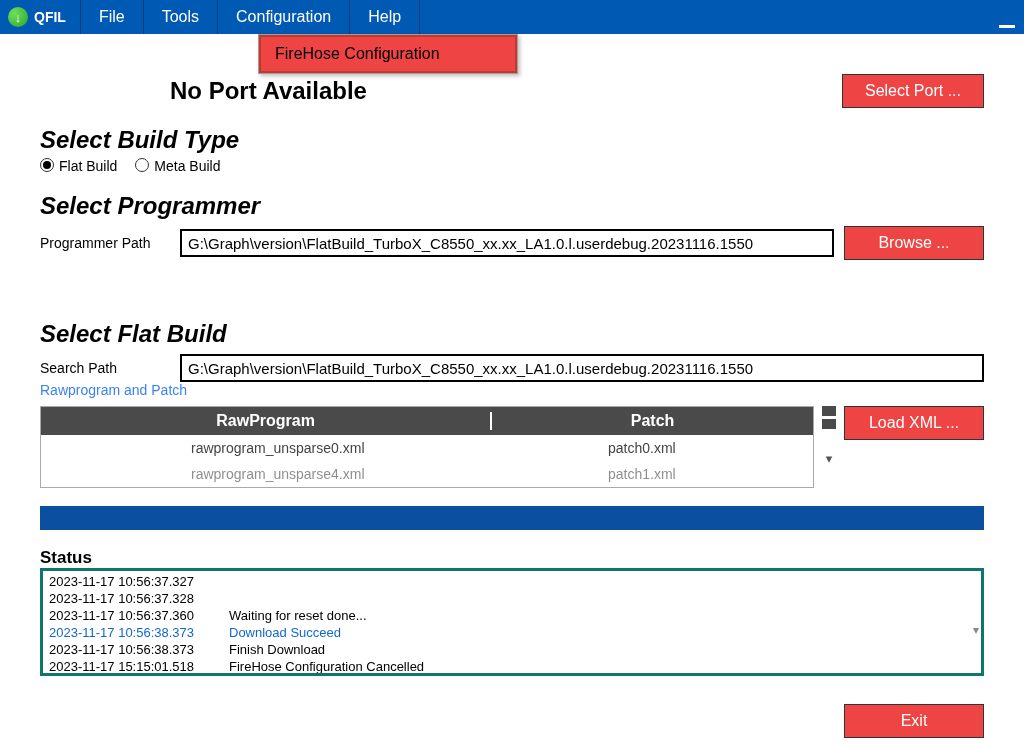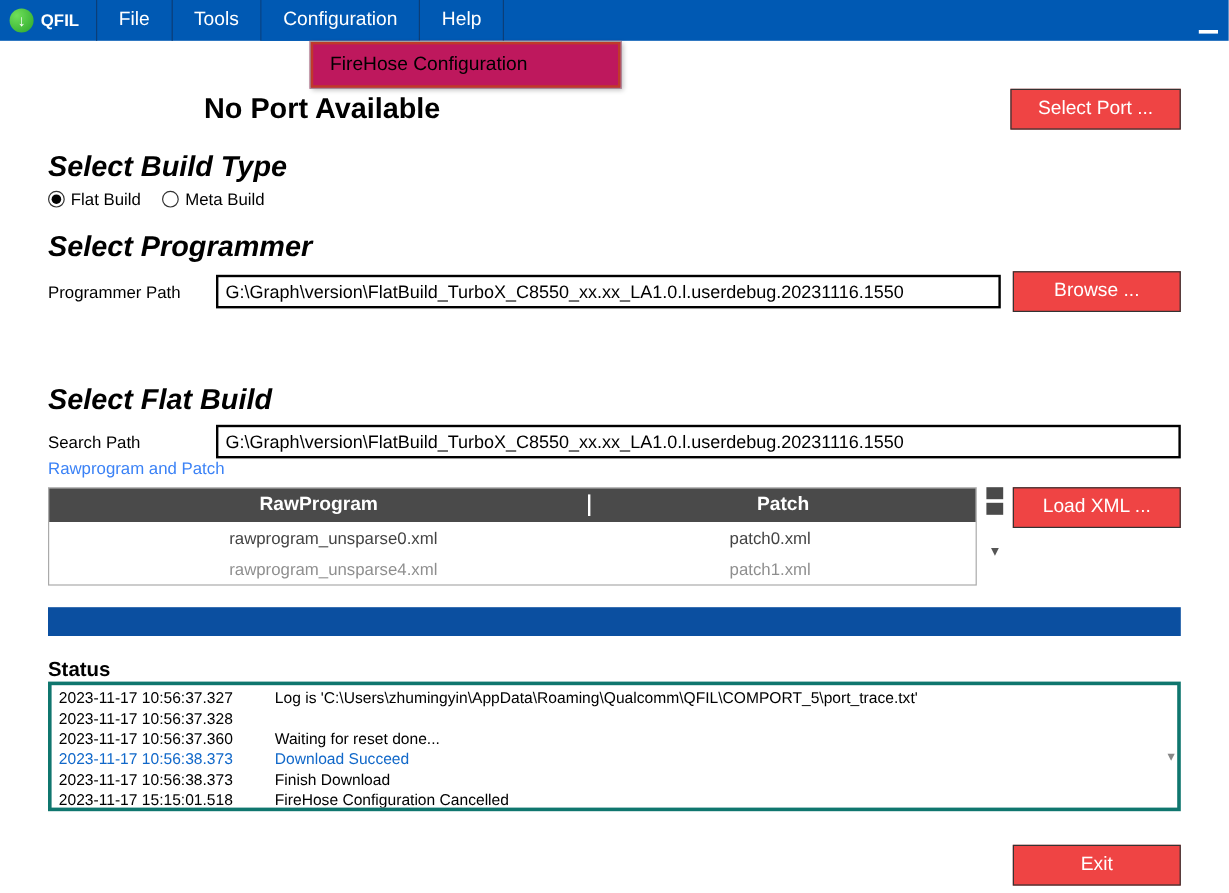--- a/index.html
+++ b/index.html
@@ -50,21 +50,21 @@
     align-items: flex-end;
     justify-content: center;
     padding-bottom: 6px;
   }
   .win-min .bar { width: 16px; height: 3px; background: #fff; }
   .dropdown {
     position: absolute;
     top: 34px;
     left: 258px;
     width: 260px;
-    background: #be185d;
+    background: #ef4444;
     border: 1px solid #a0a0a0;
     box-shadow: 2px 2px 4px rgba(0,0,0,0.25);
     z-index: 10;
   }
   .dropdown-item {
     padding: 8px 14px;
     font-size: 16px;
     cursor: pointer;
     border: 2px solid #c0392b;
     color: #000;
@@ -89,21 +89,21 @@
     border: 1px solid #0a3a75;
     height: 34px;
     padding: 0 22px;
     font-size: 16px;
     cursor: pointer;
     width: 140px;
   }
 
   .section-h { font-size: 24px; font-weight: bold; margin-top: 18px; font-style: italic; }
   .radio-row { margin-top: 4px; display: flex; gap: 18px; align-items: center; font-size: 14px; }
-  .radio { display: inline-flex; align-items: center; gap: 5px; cursor: pointer; }
+  .radio { display: inline-flex; gap: 5px; cursor: pointer; }
   .radio .outer { width: 14px; height: 14px; border: 1.5px solid #333; border-radius: 50%; display: flex; align-items: center; justify-content: center; }
   .radio.sel .outer .inner { width: 8px; height: 8px; border-radius: 50%; background: #000; }
 
   .field-row { display: flex; align-items: center; margin-top: 6px; gap: 10px; }
   .field-label { width: 130px; font-size: 14px; }
   .field-input {
     flex: 1;
     height: 28px;
     border: 2px solid #000;
     padding: 0 6px;
@@ -231,21 +231,20 @@
       <button class="btn-dark" style="margin:0;width:140px">Load XML ...</button>
     </div>
   </div>
 
   <div class="prog-bar"></div>
 
   <div class="status-h">Status</div>
   <div class="status-box">
     <div class="status-line">
         <span class="ts">2023-11-17 10:56:37.327</span>
-        <span>Log is 'C:\Users\zhumingyin\AppData\Roaming\Qualcomm\QFIL\COMPORT_5\port_trace.txt'</span>
       </div>
     <div class="status-line">
         <span class="ts">2023-11-17 10:56:37.328</span>
         <span></span>
       </div>
     <div class="status-line">
         <span class="ts">2023-11-17 10:56:37.360</span>
         <span>Waiting for reset done...</span>
       </div>
     <div class="status-line link">

